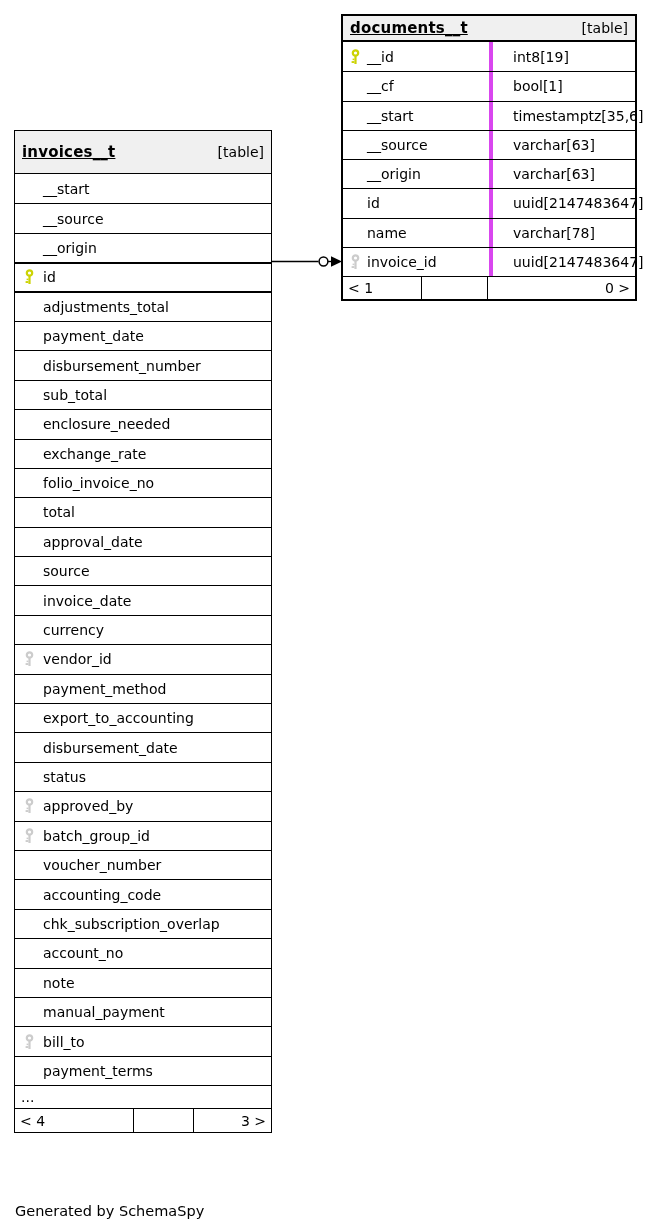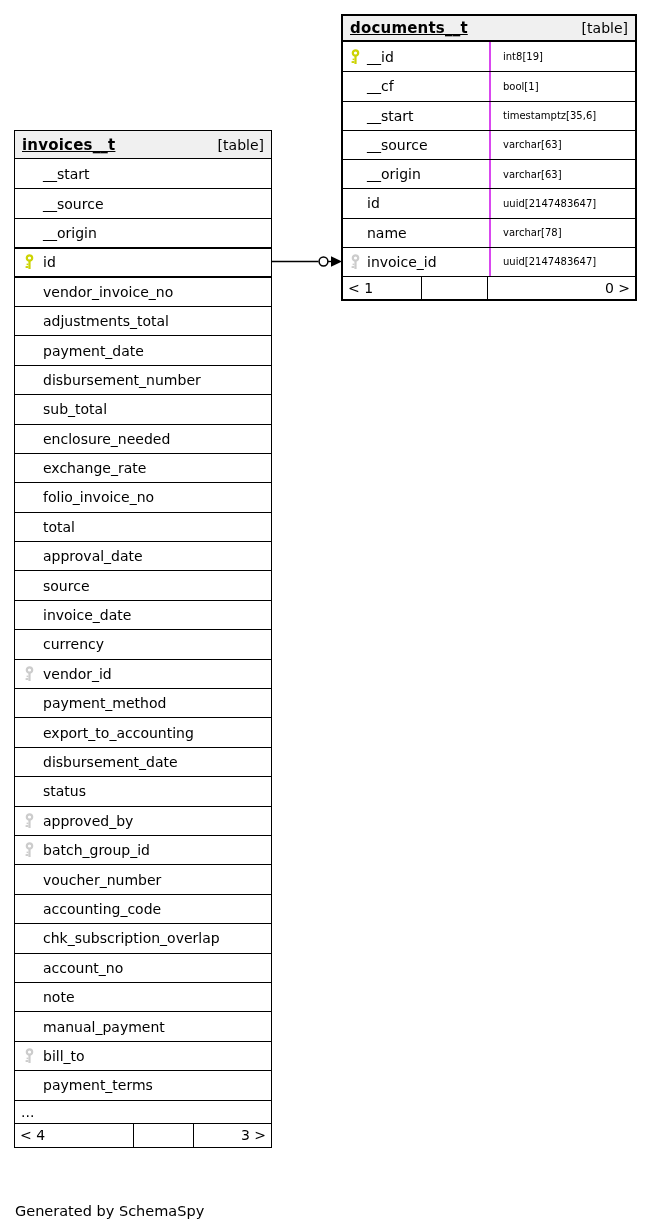--- a/index.html
+++ b/index.html
@@ -6,21 +6,21 @@
   body{
     width:653px;height:1231px;position:relative;background:#ffffff;
     font-family:"DejaVu Sans","Liberation Sans",sans-serif;
     color:#000;overflow:hidden;
   }
   .table-node{
     position:absolute;background:#fff;border:1px solid #000;box-sizing:border-box;
   }
   .table-node.thick{border-width:2px;}
   .thead{
-    height:28px;background:#f0f0f0;display:flex;align-items:center;
+    height:43px;background:#f0f0f0;display:flex;align-items:center;
     justify-content:space-between;padding:0 7px;border-bottom:1px solid #000;
     box-sizing:border-box;
   }
   .table-node.thick .thead{height:26px;border-bottom-width:2px;}
   .tname{font-weight:bold;font-size:15px;letter-spacing:0.2px;text-decoration:underline;}
   .tbadge{font-size:14px;}
   .rows{display:block;}
   .row{
     display:flex;align-items:stretch;height:29.4px;box-sizing:border-box;
     border-top:1px solid #000;background:#fff;
@@ -30,22 +30,22 @@
   .row.emph + .row{border-top-width:1px;}
   #table-documents .row{height:29.25px;}
   .keyicon{
     width:28px;flex:0 0 28px;display:flex;align-items:center;justify-content:flex-start;
     padding-left:9px;box-sizing:border-box;
   }
   #table-documents .keyicon{width:24px;flex-basis:24px;padding-left:7px;}
   .cname{display:flex;align-items:center;font-size:14px;white-space:nowrap;}
   #table-documents .cname{width:122px;flex:0 0 122px;}
   .ctype{
-    flex:1;display:flex;align-items:center;border-left:2px solid #d946ef;
-    padding-left:12px;font-size:10px;white-space:nowrap;box-sizing:border-box;
+    flex:1;display:flex;align-items:center;border-left:4px solid #d946ef;
+    padding-left:20px;font-size:14px;white-space:nowrap;box-sizing:border-box;
   }
   .ellipsis-row{
     height:23px;border-top:1px solid #000;box-sizing:border-box;
     display:flex;align-items:center;padding-left:6px;font-size:14px;
   }
   .tfoot{
     display:flex;align-items:stretch;height:24px;border-top:1px solid #000;
     box-sizing:border-box;font-size:14px;
   }
   .fcell{display:flex;align-items:center;box-sizing:border-box;}
@@ -96,24 +96,20 @@
             <circle cx="5.5" cy="4" r="2.7" fill="none" stroke="#ccd304" stroke-width="2.2"></circle>
             <rect x="4.4" y="6.4" width="2.2" height="8.6" fill="#ccd304"></rect>
             <rect x="1.6" y="12.1" width="2.8" height="1.9" fill="#ccd304"></rect>
             <rect x="2.6" y="9.6" width="1.8" height="1.5" fill="#ccd304"></rect>
           </svg>
         </span>
         <span class="cname">id</span>
       </div>
       <div class="row">
         <span class="keyicon"></span>
-        <span class="cname">vendor_invoice_no</span>
-      </div>
-      <div class="row">
-        <span class="keyicon"></span>
         <span class="cname">adjustments_total</span>
       </div>
       <div class="row">
         <span class="keyicon"></span>
         <span class="cname">payment_date</span>
       </div>
       <div class="row">
         <span class="keyicon"></span>
         <span class="cname">disbursement_number</span>
       </div>

